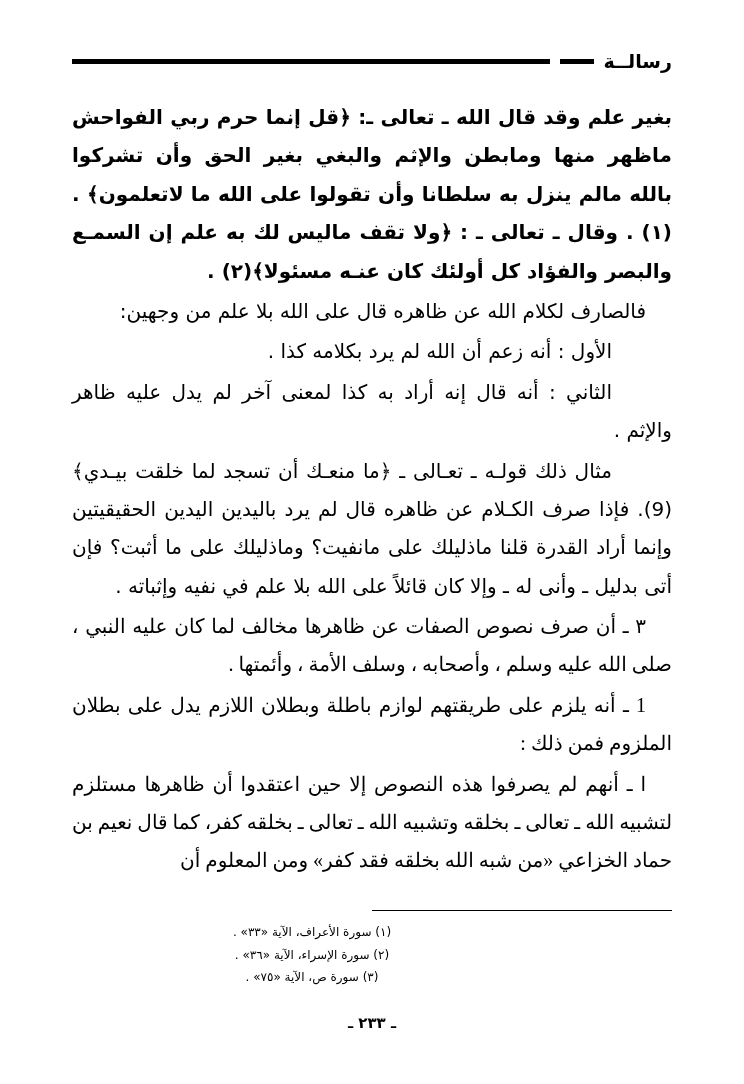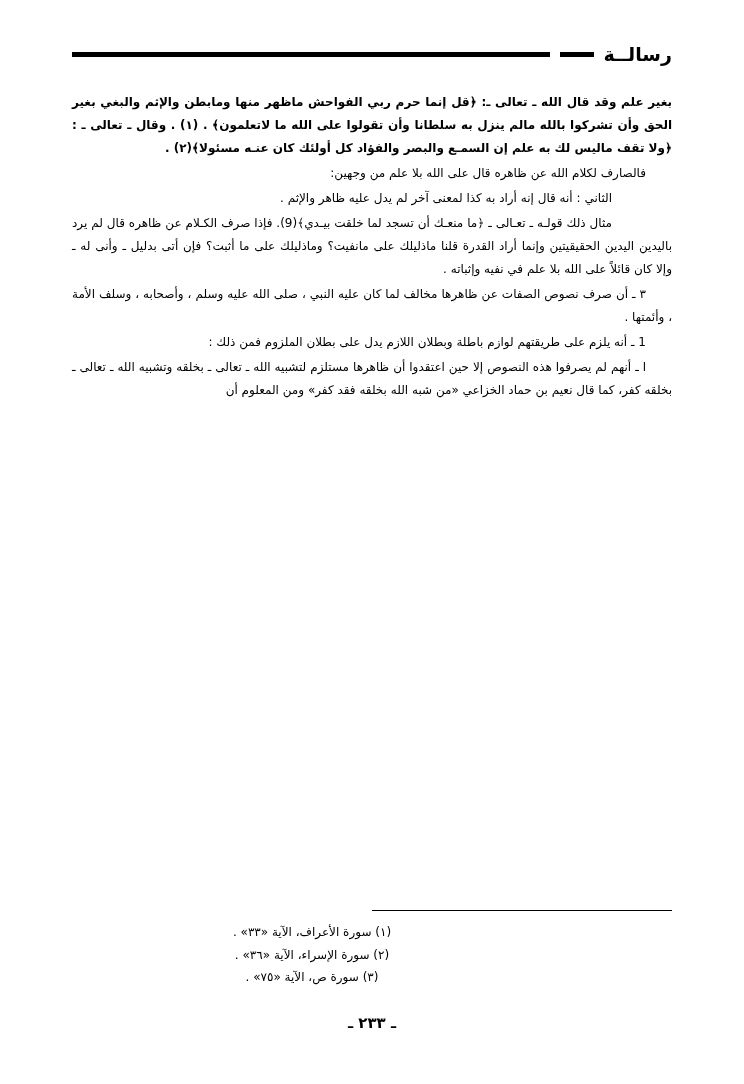--- a/index.html
+++ b/index.html
@@ -13,21 +13,21 @@
     font-family: "DejaVu Sans", sans-serif;
     color: #000000;
     position: relative;
     overflow: hidden;
   }
   .page {
     position: relative;
     width: 744px;
     height: 1084px;
     box-sizing: border-box;
-    padding: 5px 72px;
+    padding: 12px 72px;
   }
 
   
   .header {
     position: relative;
     height: 70px;
     direction: rtl;
   }
   .header-inner {
     position: absolute;
@@ -56,38 +56,39 @@
     height: 5px;
     background: #000;
     flex: 1 1 auto;
   }
 
   
   .content {
     direction: rtl;
     text-align: justify;
     text-justify: inter-word;
-    font-size: 12px;
+    font-size: 20px;
     line-height: 1.92;
     margin-top: 16px;
   }
   .content p {
     margin: 0 0 2px 0;
   }
   .indent {
     text-indent: 26px;
   }
   .indent-big {
     text-indent: 60px;
   }
   .quran {
     font-weight: bold;
   }
   .gap-top {
     margin-top: 14px;
+    font-family: Liberation Serif, serif;
   }
 
   
   .footnotes {
     position: absolute;
     right: 72px;
     left: 72px;
     bottom: 96px;
     direction: rtl;
   }
@@ -128,20 +129,21 @@
       <span class="rule-long"></span>
     </div>
   </div>
 
   <div class="content">
 
     <p class="quran">بغير علم وقد قال الله ـ تعالى ـ: ﴿قل إنما حرم ربي الفواحش ماظهر منها ومابطن والإثم والبغي بغير الحق وأن تشركوا بالله مالم ينزل به سلطانا وأن تقولوا على الله ما لاتعلمون﴾ . (١) . وقال ـ تعالى ـ : ﴿ولا تقف ماليس لك به علم إن السمـع والبصر والفؤاد كل أولئك كان عنـه مسئولا﴾(٢) .</p>
 
     <p class="indent">فالصارف لكلام الله عن ظاهره قال على الله بلا علم من وجهين:</p>
 
+    <p class="indent-big">الأول : أنه زعم أن الله لم يرد بكلامه كذا .</p>
 
     <p class="indent-big">الثاني : أنه قال إنه أراد به كذا لمعنى آخر لم يدل عليه ظاهر والإثم .</p>
 
     <p class="indent-big">مثال ذلك قولـه ـ تعـالى ـ ﴿ما منعـك أن تسجد لما خلقت بيـدي﴾(9). فإذا صرف الكـلام عن ظاهره قال لم يرد باليدين اليدين الحقيقيتين وإنما أراد القدرة قلنا ماذليلك على مانفيت؟ وماذليلك على ما أثبت؟ فإن أتى بدليل ـ وأنى له ـ وإلا كان قائلاً على الله بلا علم في نفيه وإثباته .</p>
 
     <p class="indent gap-top">٣ ـ أن صرف نصوص الصفات عن ظاهرها مخالف لما كان عليه النبي ، صلى الله عليه وسلم ، وأصحابه ، وسلف الأمة ، وأئمتها .</p>
 
     <p class="indent gap-top">1 ـ أنه يلزم على طريقتهم لوازم باطلة وبطلان اللازم يدل على بطلان الملزوم فمن ذلك :</p>
 
     <p class="indent gap-top">ا ـ أنهم لم يصرفوا هذه النصوص إلا حين اعتقدوا أن ظاهرها مستلزم لتشبيه الله ـ تعالى ـ بخلقه وتشبيه الله ـ تعالى ـ بخلقه كفر، كما قال نعيم بن حماد الخزاعي «من شبه الله بخلقه فقد كفر» ومن المعلوم أن</p>

